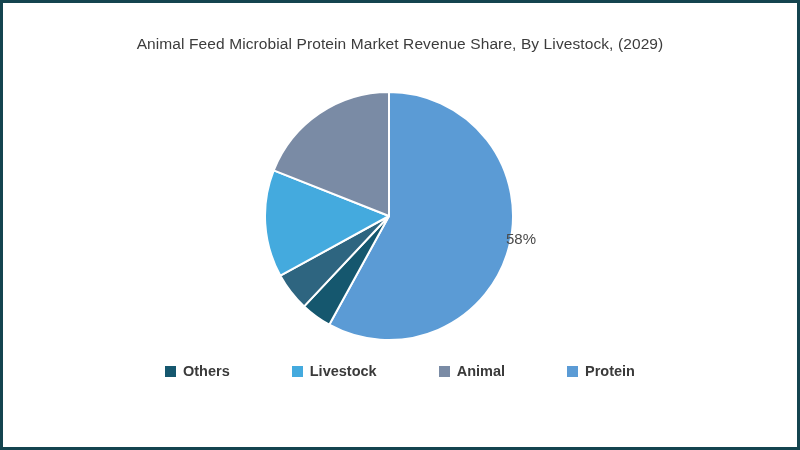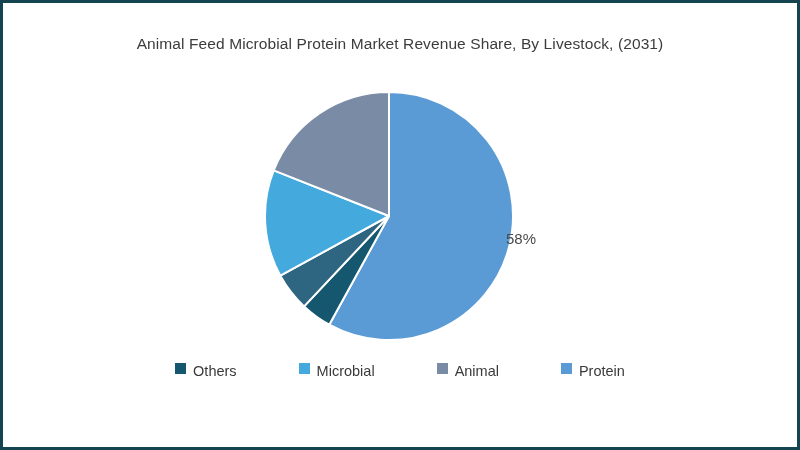--- a/index.html
+++ b/index.html
@@ -62,23 +62,24 @@
     top: 356px;
     height: 24px;
     display: flex;
     flex-direction: row;
     align-items: center;
     justify-content: center;
   }
   .legend-item {
     display: flex;
     flex-direction: row;
-    align-items: flex-start;
+    align-items: center;
     margin: 0 31px;
     white-space: nowrap;
+    font-weight: bold;
   }
   .legend-swatch {
     width: 11px;
     height: 11px;
     margin-right: 7px;
     flex: 0 0 auto;
   }
   .legend-label {
     font-size: 14.5px;
     color: #3a3a3a;
@@ -90,21 +91,21 @@
     font-size: 11px;
     color: #555555;
     white-space: nowrap;
   }
 </style>
 </head>
 <body>
 
 <div id="card">
 
-  <div id="chart-title">Animal Feed Microbial Protein Market Revenue Share, By Livestock, (2031)</div>
+  <div id="chart-title">Animal Feed Microbial Protein Market Revenue Share, By Livestock, (2029)</div>
 
   <div id="pie-wrap">
     <svg id="pie-svg" viewBox="0 0 256 256">
       <g id="pie-slices">
           <path d="M 128 128 L 128.00 4.00 A 124 124 0 1 1 68.26 236.66 Z" fill="#5b9bd5" stroke="#ffffff" stroke-width="2" stroke-linejoin="round"></path>
           <path d="M 128 128 L 68.26 236.66 A 124 124 0 0 1 43.12 218.39 Z" fill="#15576e" stroke="#ffffff" stroke-width="2" stroke-linejoin="round"></path>
           <path d="M 128 128 L 43.12 218.39 A 124 124 0 0 1 19.34 187.74 Z" fill="#2e6580" stroke="#ffffff" stroke-width="2" stroke-linejoin="round"></path>
           <path d="M 128 128 L 19.34 187.74 A 124 124 0 0 1 12.71 82.35 Z" fill="#44aade" stroke="#ffffff" stroke-width="2" stroke-linejoin="round"></path>
           <path d="M 128 128 L 12.71 82.35 A 124 124 0 0 1 128.00 4.00 Z" fill="#7a8ba5" stroke="#ffffff" stroke-width="2" stroke-linejoin="round"></path>
         </g>
@@ -113,21 +114,21 @@
 
   <div id="pct-label">58%</div>
 
   <div id="legend">
       <div class="legend-item">
         <span class="legend-swatch" style="background: rgb(21, 87, 110);"></span>
         <span class="legend-label">Others</span>
       </div>
       <div class="legend-item">
         <span class="legend-swatch" style="background: rgb(68, 170, 222);"></span>
-        <span class="legend-label">Microbial</span>
+        <span class="legend-label">Livestock</span>
       </div>
       <div class="legend-item">
         <span class="legend-swatch" style="background: rgb(122, 139, 165);"></span>
         <span class="legend-label">Animal</span>
       </div>
       <div class="legend-item">
         <span class="legend-swatch" style="background: rgb(91, 155, 213);"></span>
         <span class="legend-label">Protein</span>
       </div>
     </div>

